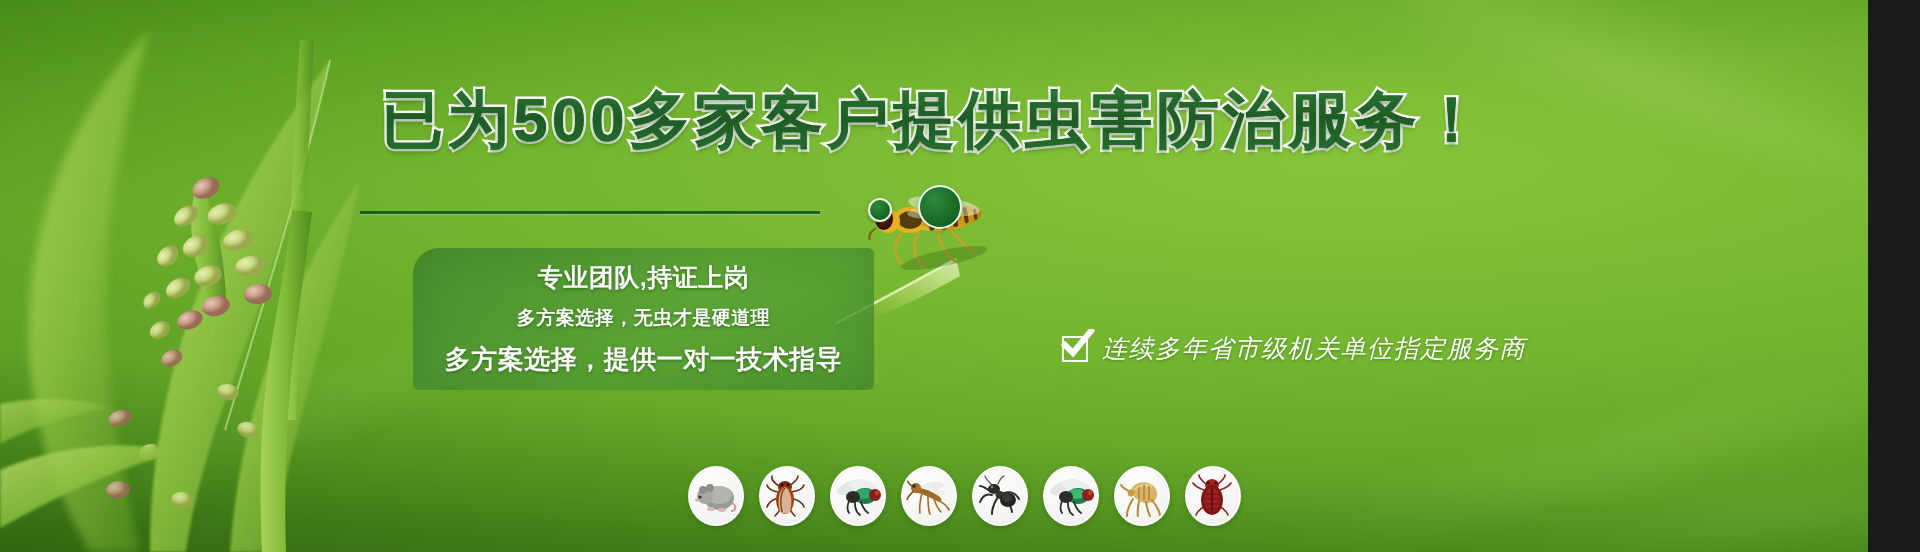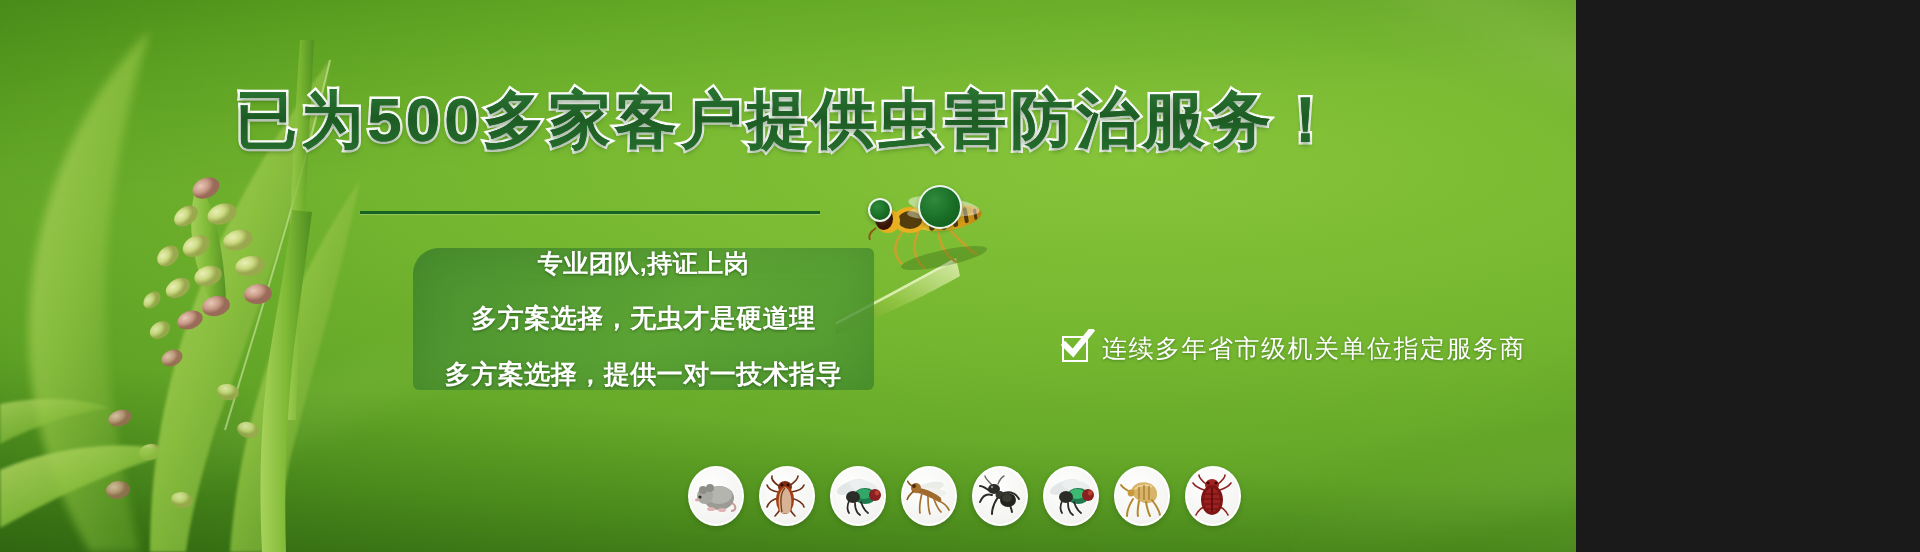--- a/index.html
+++ b/index.html
@@ -3,21 +3,21 @@
 <meta charset="utf-8">
 <style>
   html, body {
     margin: 0; padding: 0;
     background: #1a1a1a;
   }
   * { box-sizing: border-box; }
 
   .banner {
     position: relative;
-    width: 1576px;
+    width: 1868px;
     height: 552px;
     overflow: hidden;
     font-family: "Liberation Sans", "DejaVu Sans", sans-serif;
     background: #6db52c;
   }
 
   
   .bg-base {
     position: absolute; inset: 0;
     background:
@@ -114,39 +114,40 @@
     box-shadow: inset 0 0 40px rgba(30,80,20,.18);
   }
   .panel-lines {
     position: absolute;
     left: 413px; top: 248px;
     width: 461px; height: 142px;
     display: flex;
     flex-direction: column;
     align-items: center;
     justify-content: center;
-    gap: 21px;
+    gap: 11px;
   }
   .panel-line {
     color: #ffffff;
     font-weight: 700;
     white-space: nowrap;
     text-shadow: 0 1px 3px rgba(20,60,10,.55);
   }
   .panel-line.l1 { font-size: 25px; letter-spacing: .5px; }
-  .panel-line.l2 { font-size: 26px; letter-spacing: .5px; }
+  .panel-line.l2 { font-size: 19px; letter-spacing: .5px; }
   .panel-line.l3 { font-size: 26px; letter-spacing: .5px; }
 
   
   .checklist {
     position: absolute;
     left: 1062px; top: 332px;
     display: flex;
     flex-direction: column;
     gap: 16px;
+    font-style: italic;
   }
   .check-row {
     display: flex;
     align-items: center;
     gap: 14px;
     white-space: nowrap;
   }
   .check-box {
     position: relative;
     width: 26px; height: 26px;

